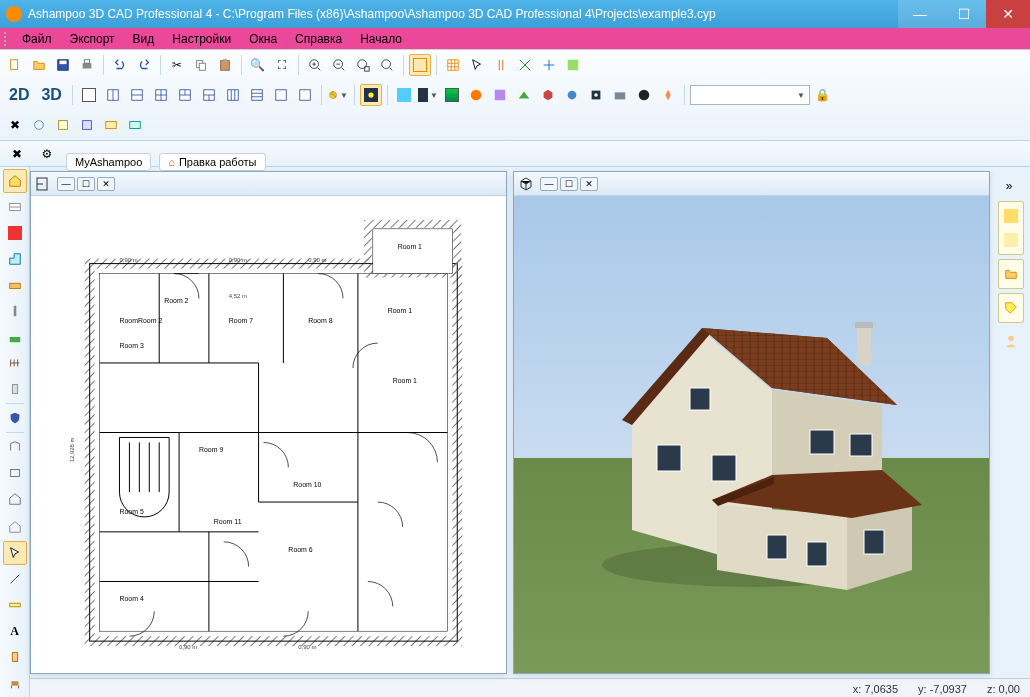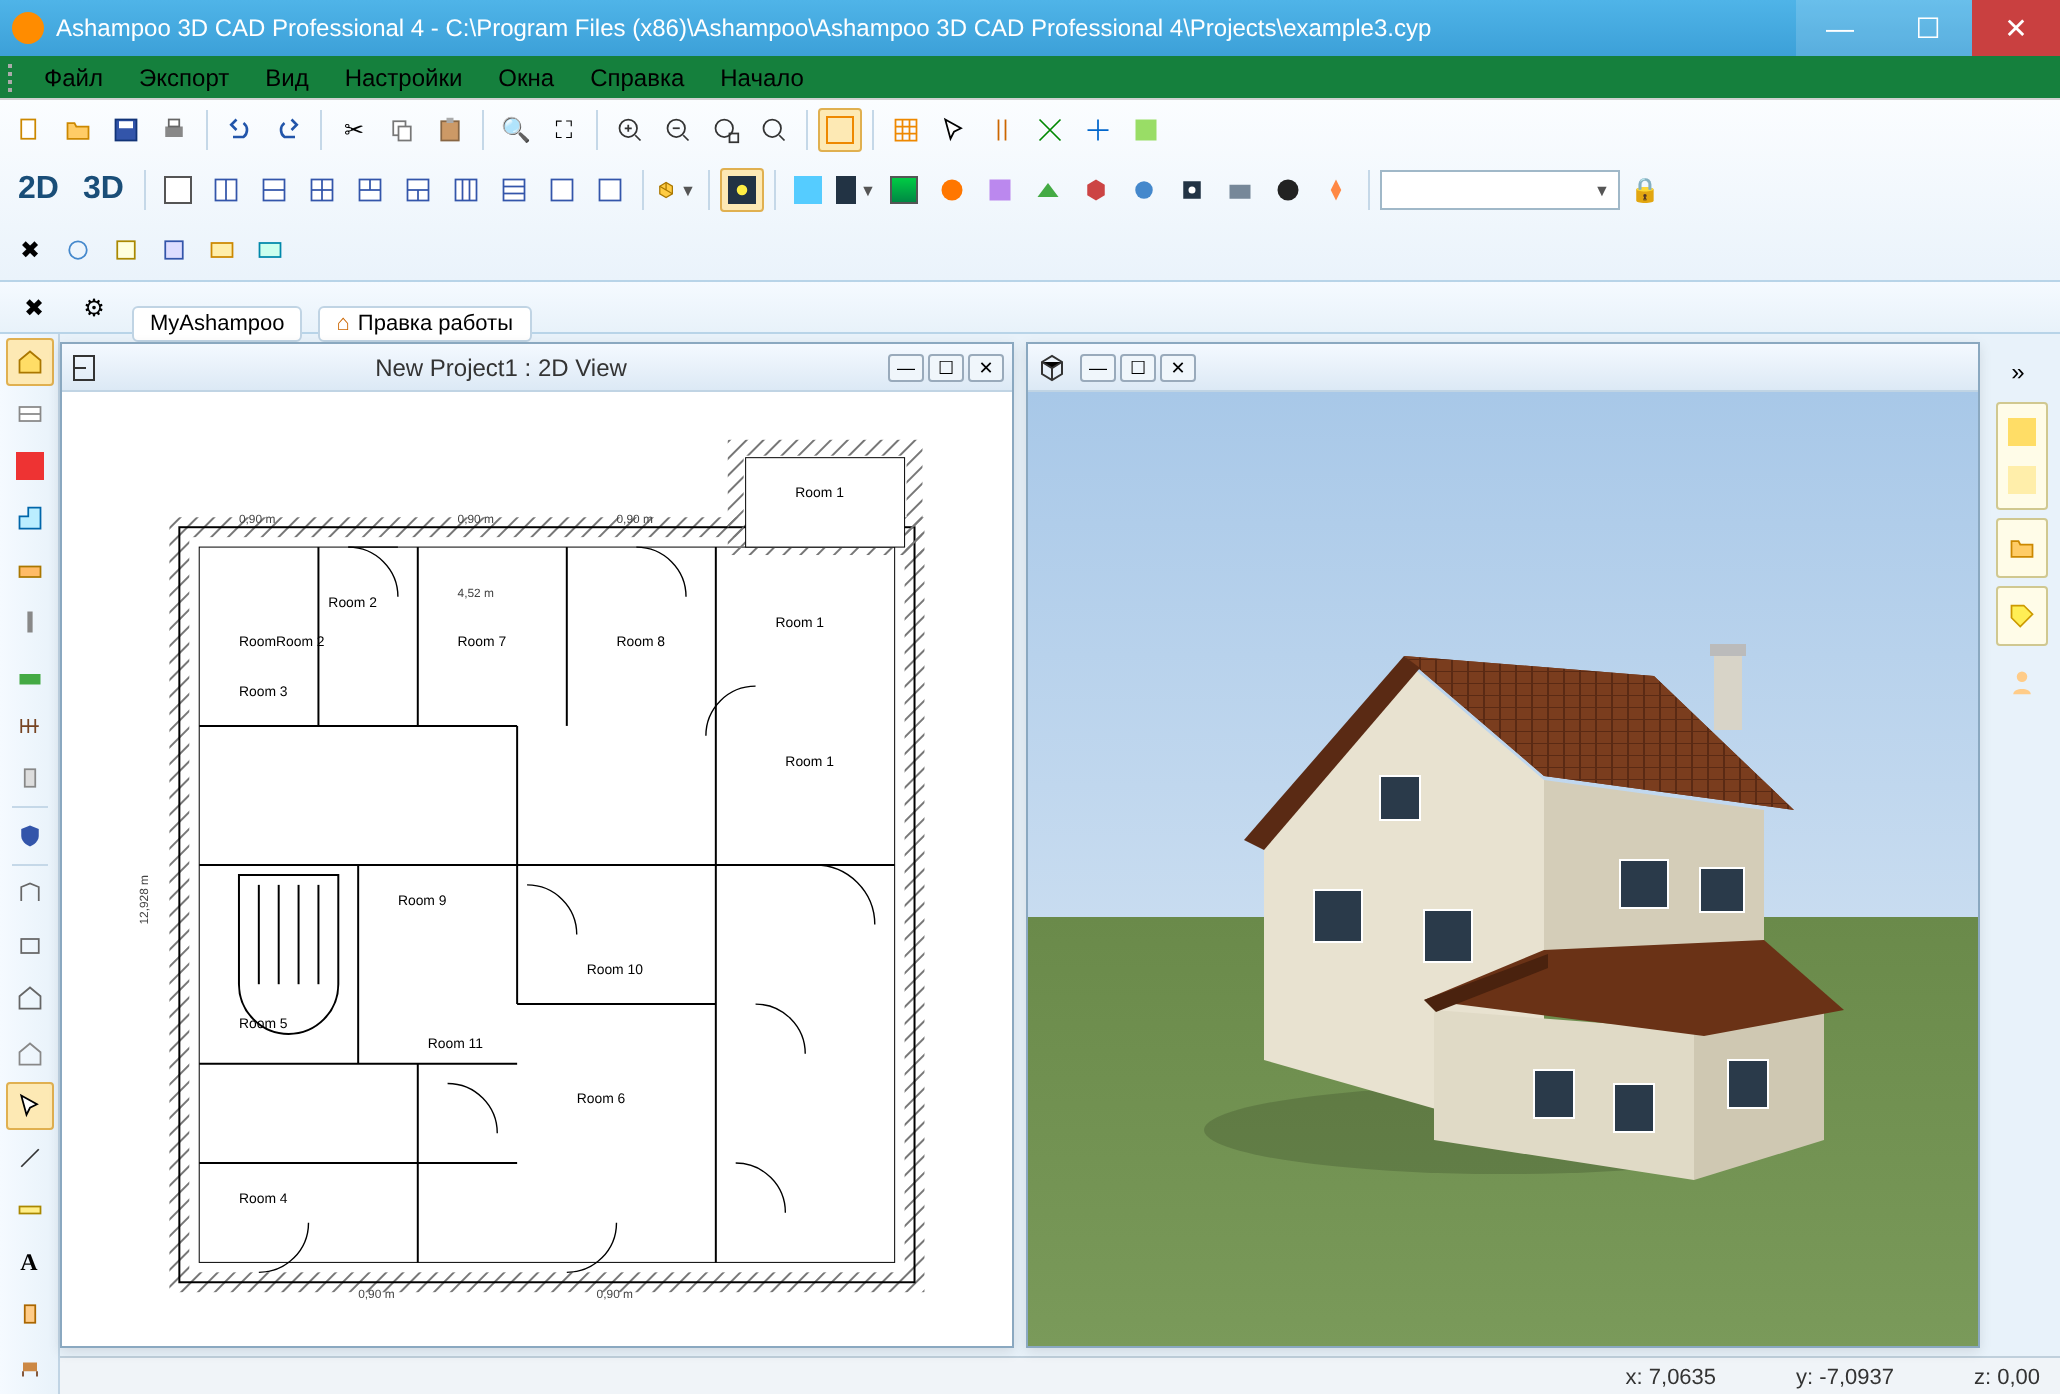--- a/index.html
+++ b/index.html
@@ -8,21 +8,21 @@
 
 .titlebar { height: 28px; background: linear-gradient(#4fb4e8, #3ca0d8); display: flex; align-items: center; padding-left: 6px; color: #fff; font-size: 12px; }
 .titlebar .app-icon { width: 16px; height: 16px; background: #ff8c00; border-radius: 50%; margin-right: 6px; }
 .titlebar .title-text { flex: 1; white-space: nowrap; overflow: hidden; }
 .win-btns { display: flex; height: 100%; }
 .win-btn { width: 44px; display: flex; align-items: center; justify-content: center; font-size: 14px; cursor: pointer; color:#fff; }
 .win-btn.min, .win-btn.max { background: rgba(255,255,255,0.15); }
 .win-btn.close { background: #c94040; }
 
 
-.menubar { height: 22px; background: #15803d; border-bottom: 1px solid #d0d0d0; display: flex; align-items: center; padding: 0 4px; font-size: 12px; gap: 2px; }
+.menubar { height: 22px; background: #ec4899; border-bottom: 1px solid #d0d0d0; display: flex; align-items: center; padding: 0 4px; font-size: 12px; gap: 2px; }
 .menubar .m { padding: 2px 8px; cursor: pointer; }
 .menubar .handle { width: 4px; height: 14px; border-left: 2px dotted #aaa; margin-right: 4px; }
 
 
 .toolbars { background: linear-gradient(#fbfdff,#eaf3fb); border-bottom: 1px solid #b8d4e8; }
 .trow { display: flex; align-items: center; height: 30px; padding: 0 4px; gap: 2px; }
 .sep { width: 1px; height: 20px; background: #c5d8e8; margin: 0 3px; }
 .tbtn { width: 22px; height: 22px; display: flex; align-items: center; justify-content: center; border: 1px solid transparent; border-radius: 2px; cursor: pointer; font-size: 12px; position: relative; }
 .tbtn.active { background: #fde9b4; border-color: #e0b050; }
 .tbtn.label { width: auto; padding: 0 4px; font-weight: bold; font-size: 16px; color: #1a4e78; }
@@ -53,21 +53,21 @@
 
 
 .view3d { position: absolute; inset: 0; background: linear-gradient(#a8c8e8 0%, #c8dcf0 55%, #6a8a4a 55%, #7a9a5a 100%); display:flex; align-items:center; justify-content:center; }
 
 
 .right-panels { width: 30px; display: flex; flex-direction: column; gap: 4px; padding: 4px 2px; }
 .rp { width: 100%; background: #fffce8; border: 1px solid #d0c890; border-radius: 2px; padding: 4px 0; display: flex; flex-direction: column; align-items: center; gap: 4px; }
 .rp .tbtn { width: 20px; height: 20px; }
 
 
-.status { height: 20px; background: #f0f4f8; border-top: 1px solid #c0d0dc; display: flex; align-items: center; justify-content: flex-end; font-size: 11px; padding: 0 10px; gap: 40px; color: #333; }
+.status { height: 20px; background: #f0f4f8; border-top: 1px solid #c0d0dc; display: flex; align-items: center; justify-content: flex-end; font-size: 11px; padding: 0 10px; gap: 20px; color: #333; }
 
 .sq { width: 14px; height: 14px; border: 1px solid #555; }
 
 .room-label { font: 7px sans-serif; fill: #000; }
 .dim-label { font: 6px sans-serif; fill: #444; }
 </style>
 </head>
 <body>
 
 <div class="titlebar">
@@ -505,21 +505,20 @@
   </div>
 
   <div class="workspace">
 
     <div class="pane">
       <div class="pane-head">
         <svg class="icon-sm" viewBox="0 0 16 16">
             <rect x="2" y="2" width="10" height="12" fill="none" stroke="#333"></rect>
             <line x1="2" y1="8" x2="8" y2="8" stroke="#333"></line>
           </svg>
-        <div class="ptitle">New Project1 : 2D View</div>
         <div class="pbtns">
           <div class="pbtn">—</div>
           <div class="pbtn">☐</div>
           <div class="pbtn">✕</div>
         </div>
       </div>
       <div class="pane-body">
         <div class="plan">
         <svg viewBox="0 0 420 460">
           <defs>

